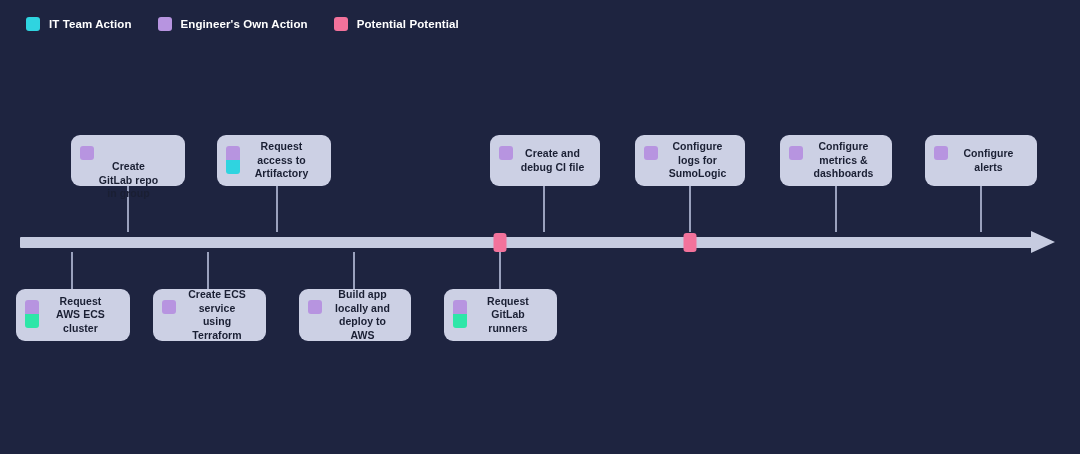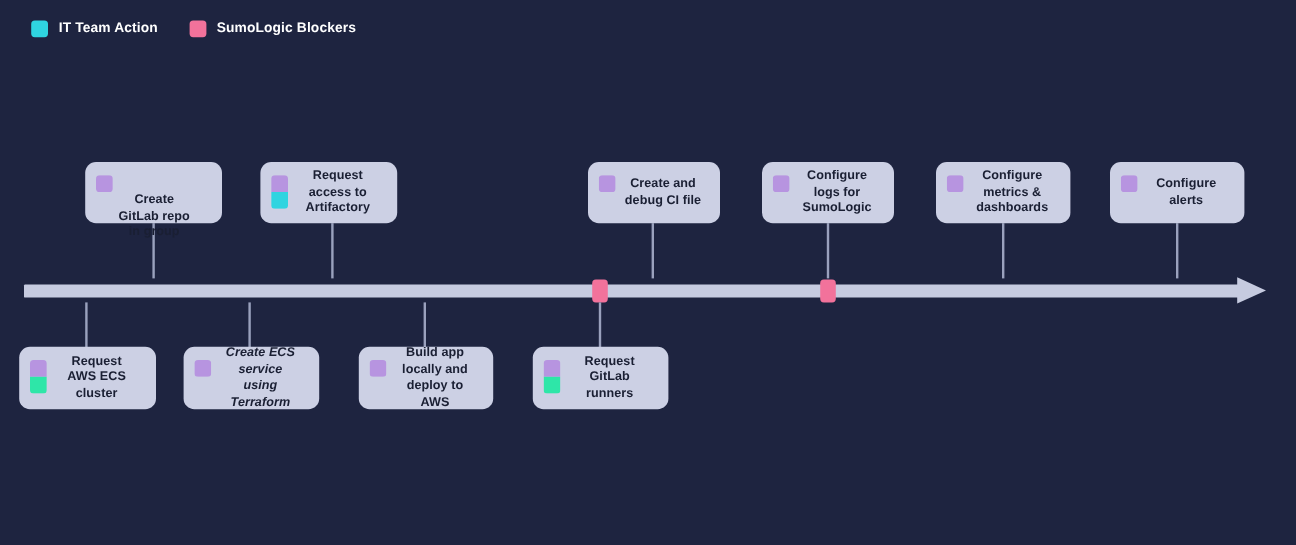--- a/index.html
+++ b/index.html
@@ -128,22 +128,26 @@
 </style>
 </head>
 <body>
 
 <div id="legend">
     <div class="legend-item">
       <div class="legend-swatch" style="background: rgb(47, 212, 224);"></div>
       <div class="legend-label">IT Team Action</div>
     </div>
     <div class="legend-item">
+      <div class="legend-swatch" style="background: rgb(183, 148, 224);"></div>
+      <div class="legend-label">Engineer's Own Action</div>
+    </div>
+    <div class="legend-item">
       <div class="legend-swatch" style="background: rgb(242, 114, 155);"></div>
-      <div class="legend-label">SumoLogic Blockers</div>
+      <div class="legend-label">Potential Potential</div>
     </div>
   </div>
 
 <div id="axis-wrap">
   <div id="axis-line"></div>
   <div id="axis-arrow"></div>
 <div class="blocker" style="left: 500px; background: rgb(242, 114, 155);"></div>
     <div class="blocker" style="left: 690px; background: rgb(242, 114, 155);"></div>
   </div>
 
@@ -193,21 +197,21 @@
     </div>
     <div class="stem down" style="left: 71px;"></div>
     <div class="card" style="left: 16px; top: 289px; width: 114px; height: 52px;">
       <div class="card-swatches">
         <div class="card-swatch" style="background: rgb(183, 148, 224);"></div>
         <div class="card-swatch" style="background: rgb(46, 230, 168);"></div>
       </div>
       <div class="card-text">Request<br>AWS ECS<br>cluster</div>
     </div>
     <div class="stem down" style="left: 207px;"></div>
-    <div class="card" style="left: 153px; top: 289px; width: 113px; height: 52px; font-style: italic;">
+    <div class="card" style="left: 153px; top: 289px; width: 113px; height: 52px;">
       <div class="card-swatches">
         <div class="card-swatch" style="background: rgb(183, 148, 224);"></div>
       </div>
       <div class="card-text">Create ECS<br>service<br>using<br>Terraform</div>
     </div>
     <div class="stem down" style="left: 353px;"></div>
     <div class="card" style="left: 299px; top: 289px; width: 112px; height: 52px;">
       <div class="card-swatches">
         <div class="card-swatch" style="background: rgb(183, 148, 224);"></div>
       </div>

